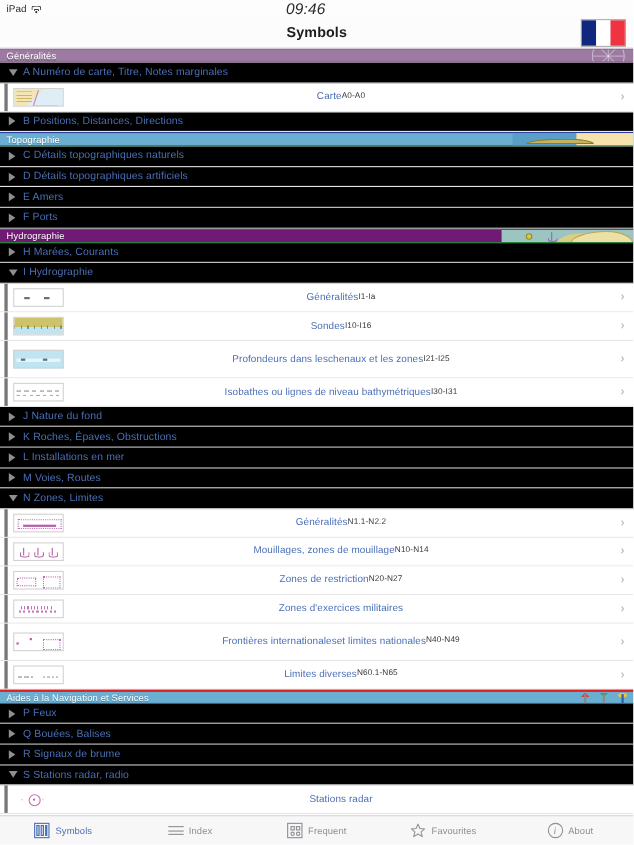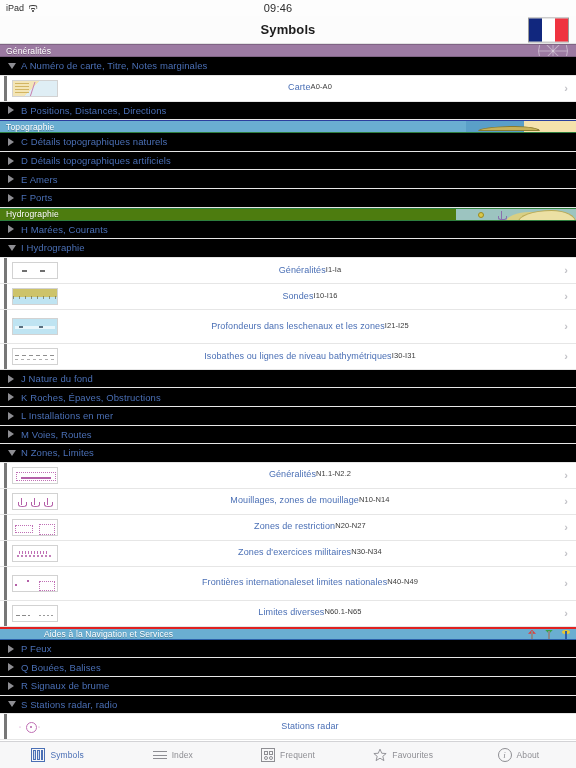--- a/index.html
+++ b/index.html
@@ -10,21 +10,21 @@
     -webkit-font-smoothing:antialiased;
   }
   #app{width:576px;height:768px;display:flex;flex-direction:column;position:relative;background:#fff;}
 
   
   .statusbar{
     height:16px;flex:0 0 16px;display:flex;align-items:center;
     padding:0 6px;font-size:9px;color:#2b2b2b;background:#fdfdfd;justify-content:flex-end;
   }
   .sb-left{display:flex;align-items:center;gap:4px;}
-  .sb-center{flex:1;text-align:center;font-size:11px;letter-spacing:.2px;}
+  .sb-center{flex:1;text-align:center;font-size:14px;letter-spacing:.2px;font-style:italic;}
   .sb-right{display:flex;align-items:center;gap:3px;font-size:9px;margin-top:34px;}
   .wifi{display:inline-block;width:9px;height:8px;position:relative;}
   .wifi i{position:absolute;left:50%;transform:translateX(-50%);border:1px solid #333;border-bottom:none;border-radius:50% 50% 0 0;}
   .wifi i:nth-child(1){width:9px;height:4px;bottom:3px;}
   .wifi i:nth-child(2){width:5px;height:2.5px;bottom:2px;}
   .wifi i:nth-child(3){width:2px;height:2px;bottom:0;border-radius:50%;background:#333;border:none;}
   .batt{width:17px;height:8px;border:1px solid #555;border-radius:2px;position:relative;padding:1px;}
   .batt::after{content:"";position:absolute;right:-3px;top:2px;width:1.5px;height:4px;background:#555;border-radius:0 1px 1px 0;}
   .batt span{display:block;height:100%;background:#4cd964;border-radius:1px;}
   .bolt{font-size:8px;color:#444;}
@@ -53,22 +53,22 @@
     height:13px;display:flex;align-items:center;position:relative;overflow:hidden;
     border-top:1px solid rgba(0,0,0,.18);border-bottom:1px solid rgba(0,0,0,.18);
   }
   .sec .sec-label{
     font-size:8.5px;color:#ffffff;padding-left:6px;z-index:3;position:relative;
     text-shadow:0 1px 0 rgba(0,0,0,.28);letter-spacing:.15px;white-space:nowrap;
   }
   .sec-art{position:absolute;right:0;top:0;bottom:0;width:150px;z-index:2;overflow:hidden;}
   .sec-generalites{background:#9c7aa2;}
   .sec-topographie{background:#6aaed1;border-top-color:#2b3f9e;border-bottom-color:#2d7e3e;}
-  .sec-hydrographie{background:#4d7c0f;border-top-color:#2d7e3e;border-bottom-color:#2d7e3e;text-align:right;}
-  .sec-aides{background:#6aaed1;border-top:2px solid #e02020;border-bottom-color:#2b5fa8;padding-left:38px;}
+  .sec-hydrographie{background:#701a75;border-top-color:#2d7e3e;border-bottom-color:#2d7e3e;text-align:right;}
+  .sec-aides{background:#6aaed1;border-top:2px solid #e02020;border-bottom-color:#2b5fa8;}
 
   
   .art-compass{position:absolute;right:8px;top:-9px;width:30px;height:30px;border-radius:50%;
     border:1px solid rgba(255,255,255,.45);}
   .art-compass::before,.art-compass::after{content:"";position:absolute;left:50%;top:50%;
     width:28px;height:1px;background:rgba(255,255,255,.4);transform-origin:center;}
   .art-compass::before{transform:translate(-50%,-50%) rotate(45deg);}
   .art-compass::after{transform:translate(-50%,-50%) rotate(-45deg);}
   .art-compass i{position:absolute;left:50%;top:50%;width:28px;height:1px;background:rgba(255,255,255,.4);transform:translate(-50%,-50%);}
   .art-compass i.v{width:1px;height:28px;}
@@ -427,21 +427,20 @@
           <div class="stitle">Zones de restriction</div>
           <div class="scode">N20-N27</div>
         </div>
         <div class="chev">›</div>
       </div>
       <div class="srow h1line">
         <div class="bar"></div>
         <div class="thumb th-mil"></div>
         <div class="stext">
           <div class="stitle">Zones d'exercices militaires</div>
-          <div class="scode">N30-N34</div>
         </div>
         <div class="chev">›</div>
       </div>
       <div class="srow h2line">
         <div class="bar"></div>
         <div class="thumb th-front"></div>
         <div class="stext">
           <div class="stitle">Frontières internationales</div>
           <div class="stitle">et limites nationales</div>
           <div class="scode">N40-N49</div>

